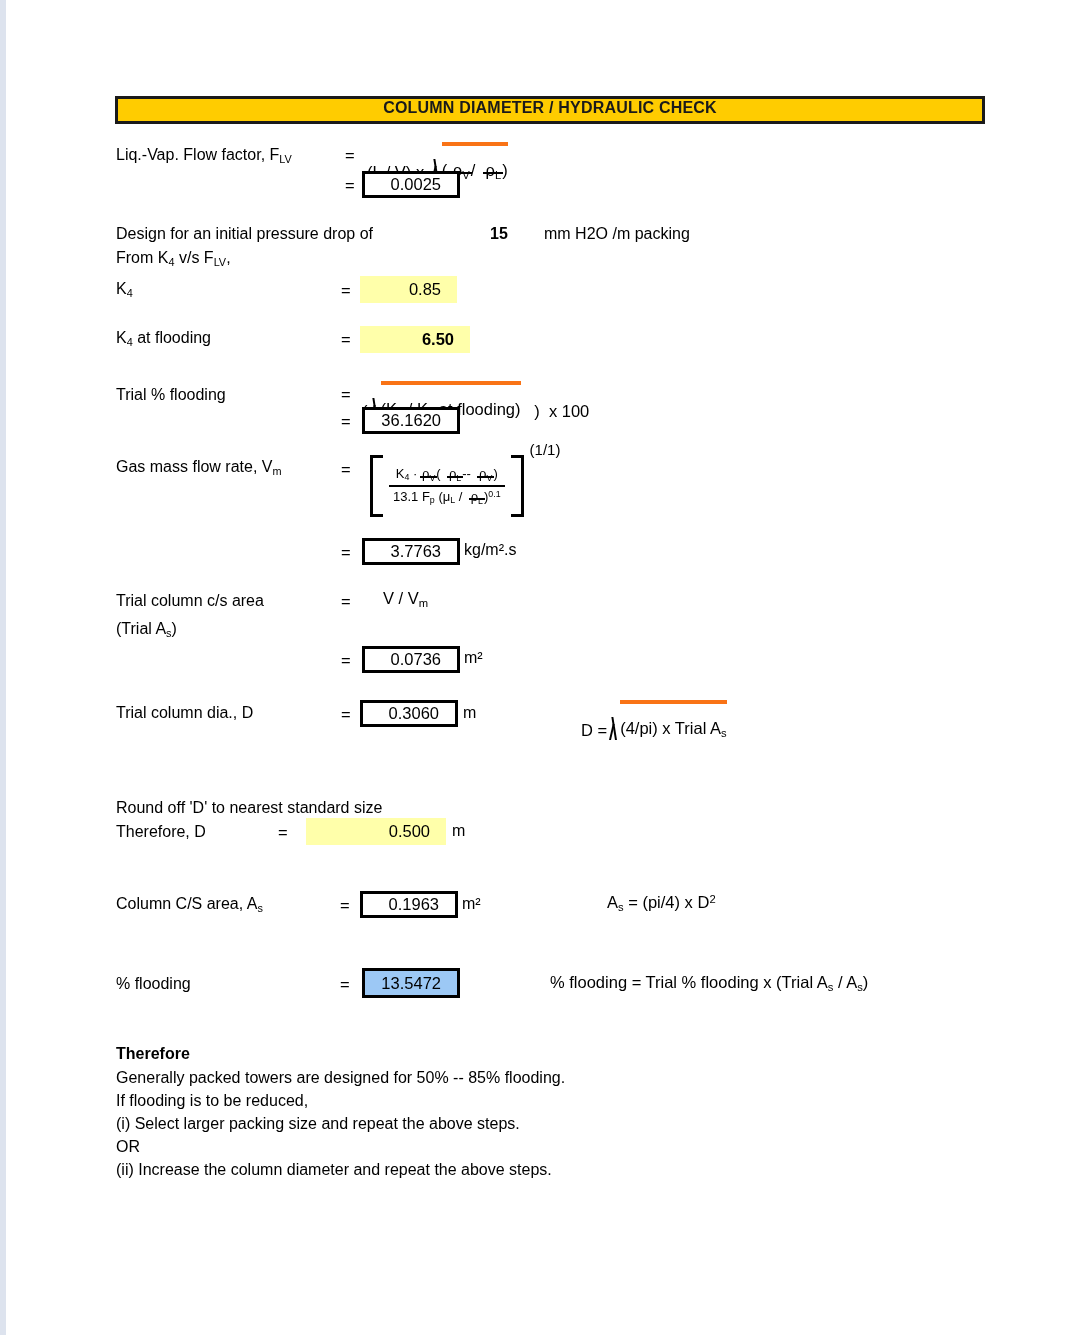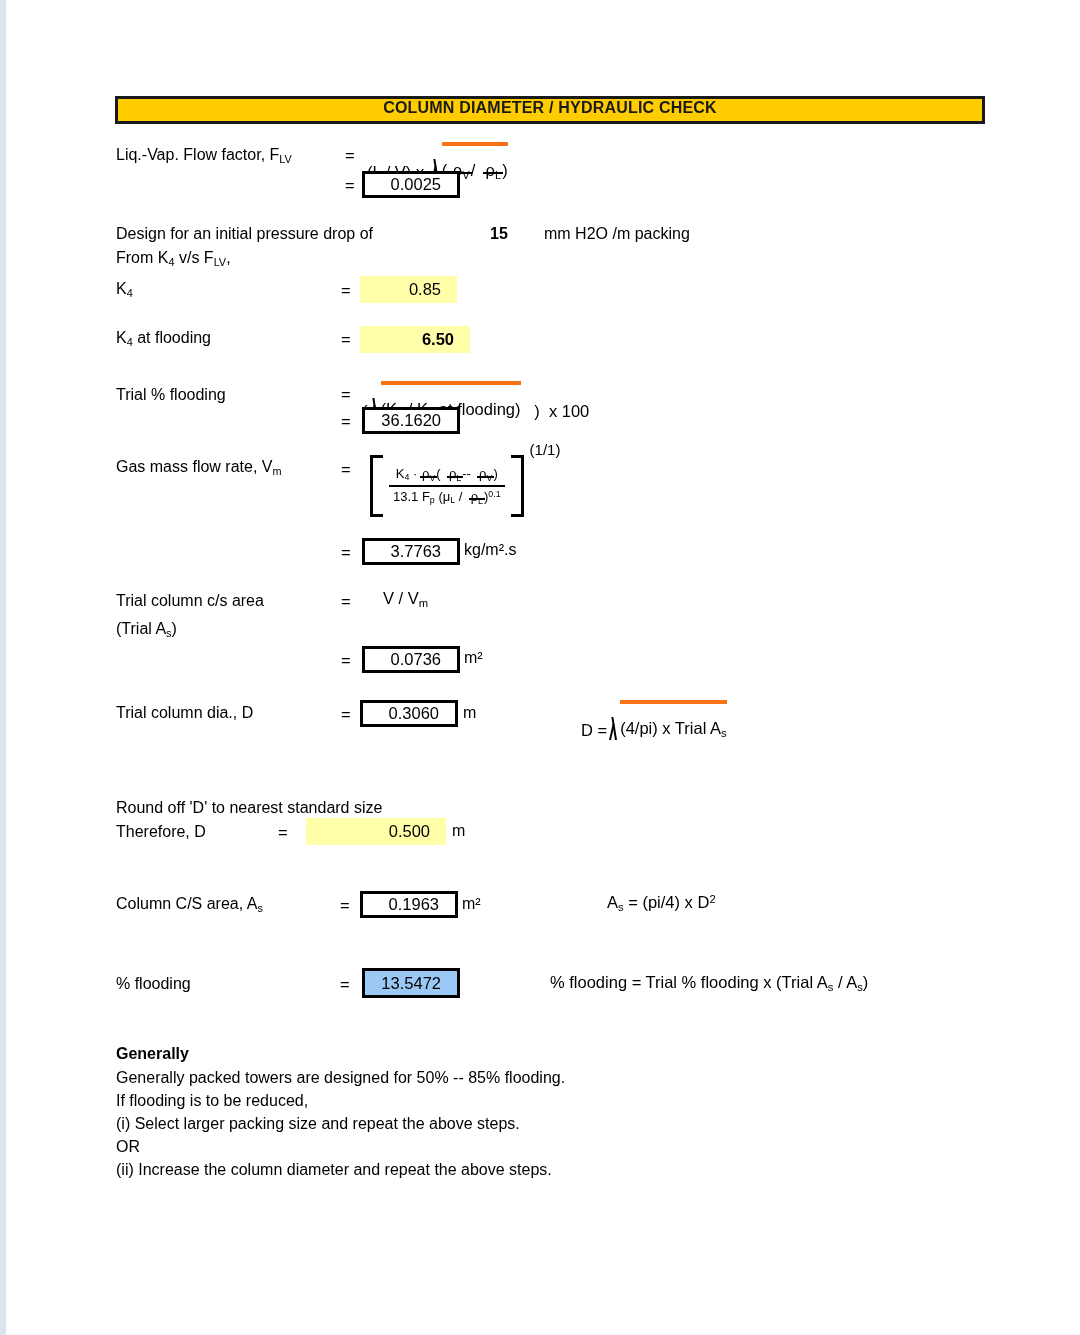--- a/index.html
+++ b/index.html
@@ -324,20 +324,20 @@
 
   <div class="abs lbl" style="left:116px; top:975px;">% flooding</div>
   <div class="abs eq" style="left:340px; top:975px;">=</div>
   <div class="cell blue" style="left:362px; top:968px; width:98px; height:30px;">
     <span>13.5472</span>
   </div>
   <div class="abs eq" style="left:550px; top:973px;">
     <span>% flooding = Trial % flooding x (Trial A</span><sub>s</sub><span> / A</span><sub>s</sub><span>)</span>
   </div>
 
-  <div class="abs lbl bold" style="left:116px; top:1045px;">Generally</div>
+  <div class="abs lbl bold" style="left:116px; top:1045px;">Therefore</div>
   <div class="abs lbl" style="left:116px; top:1069px;">Generally packed towers are designed for 50% -- 85% flooding.</div>
   <div class="abs lbl" style="left:116px; top:1092px;">If flooding is to be reduced,</div>
   <div class="abs lbl" style="left:116px; top:1115px;">(i) Select larger packing size and repeat the above steps.</div>
   <div class="abs lbl" style="left:116px; top:1138px;">OR</div>
   <div class="abs lbl" style="left:116px; top:1161px;">(ii) Increase the column diameter and repeat the above steps.</div>
 
 </div>
 
 </body></html>

